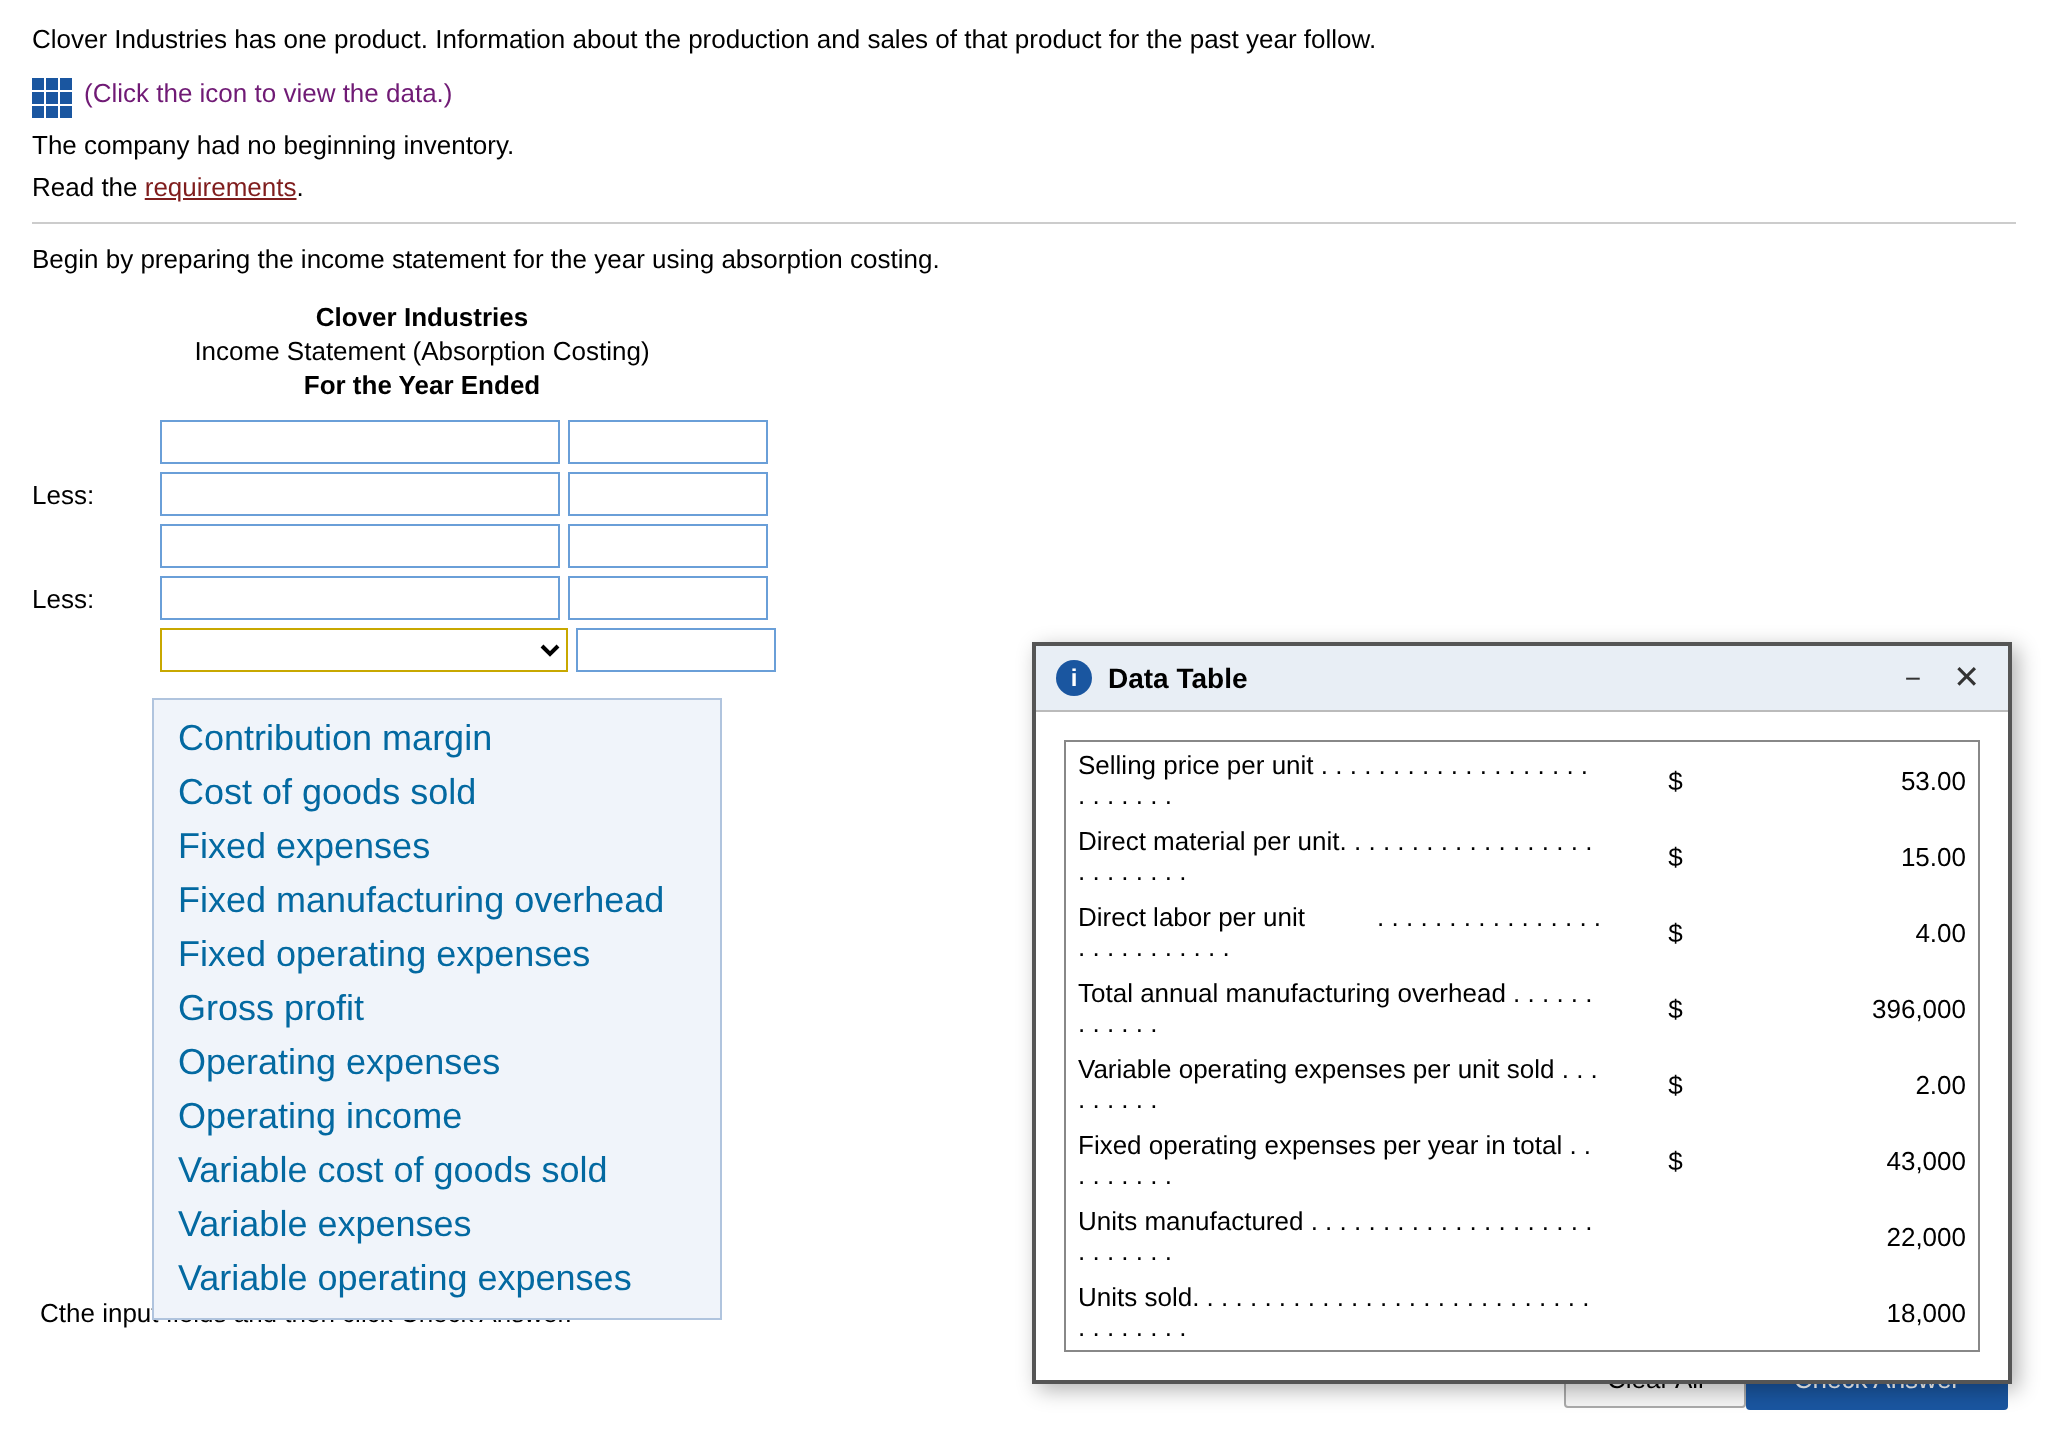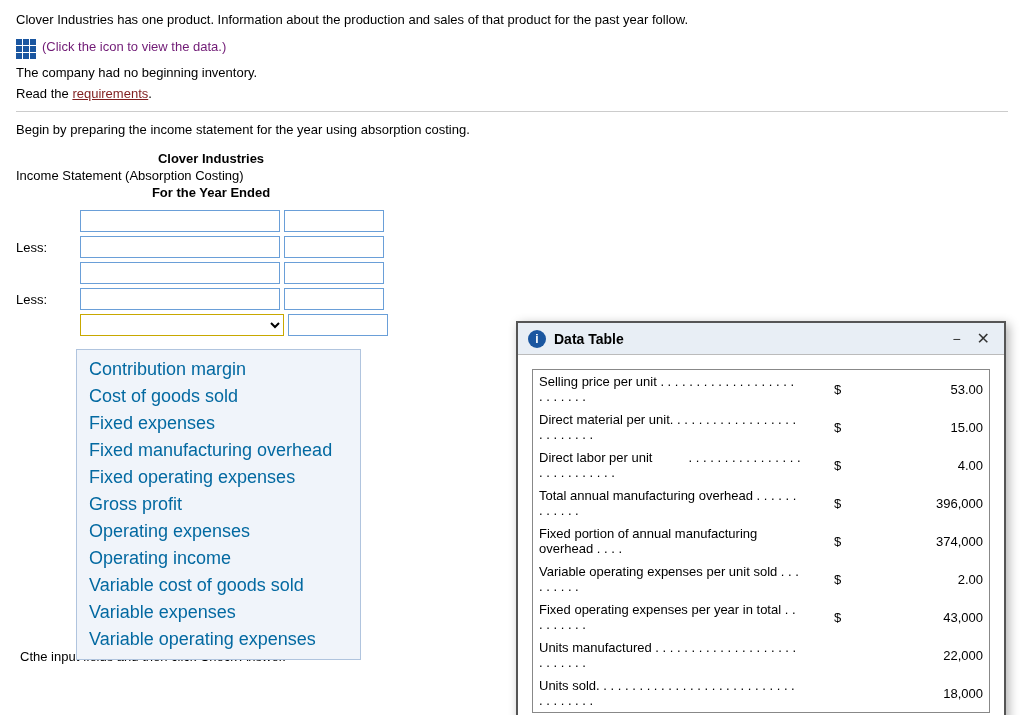--- a/index.html
+++ b/index.html
@@ -80,21 +80,21 @@
     .income-statement {
       width: 390px;
     }
     .stmt-title {
       text-align: center;
       font-weight: bold;
       font-size: 13px;
       margin-bottom: 2px;
     }
     .stmt-subtitle {
-      text-align: left;
+      text-align: center;
       font-size: 13px;
       margin-bottom: 2px;
     }
     .stmt-period {
       text-align: center;
       font-weight: bold;
       font-size: 13px;
       margin-bottom: 10px;
     }
     .input-row {
@@ -387,25 +387,20 @@
               <td class="dots-col">Direct labor per unit &nbsp;&nbsp;&nbsp;&nbsp;&nbsp;&nbsp;&nbsp;&nbsp;&nbsp;. . . . . . . . . . . . . . . . . . . . . . . . . . .</td>
               <td class="dollar-col">$</td>
               <td class="value-col">4.00</td>
             </tr>
             <tr>
               <td class="dots-col">Total annual manufacturing overhead . . . . . . . . . . . .</td>
               <td class="dollar-col">$</td>
               <td class="value-col">396,000</td>
             </tr>
             <tr>
-              <td class="dots-col">Fixed portion of annual manufacturing overhead . . . .</td>
-              <td class="dollar-col">$</td>
-              <td class="value-col">374,000</td>
-            </tr>
-            <tr>
               <td class="dots-col">Variable operating expenses per unit sold . . . . . . . . .</td>
               <td class="dollar-col">$</td>
               <td class="value-col">2.00</td>
             </tr>
             <tr>
               <td class="dots-col">Fixed operating expenses per year in total . . . . . . . . .</td>
               <td class="dollar-col">$</td>
               <td class="value-col">43,000</td>
             </tr>
             <tr>

